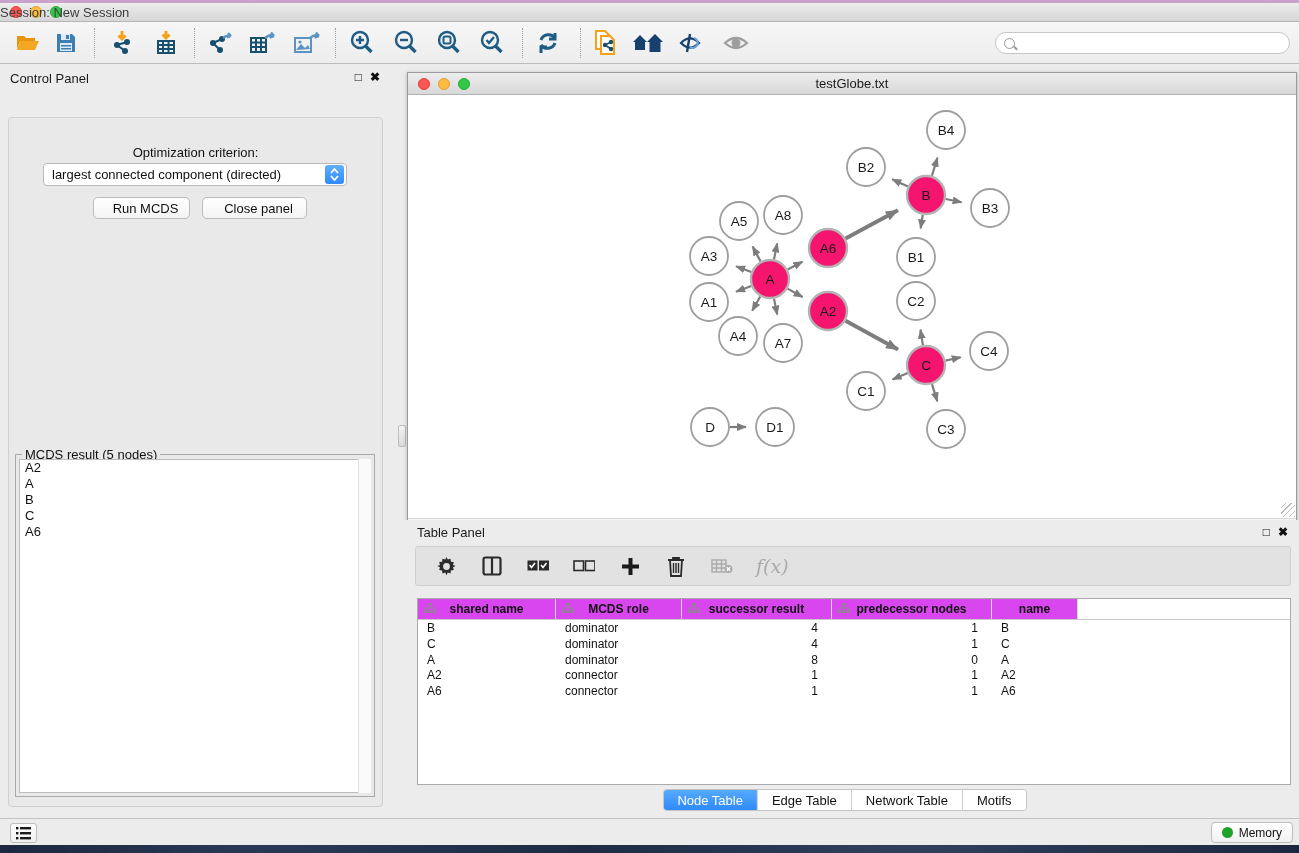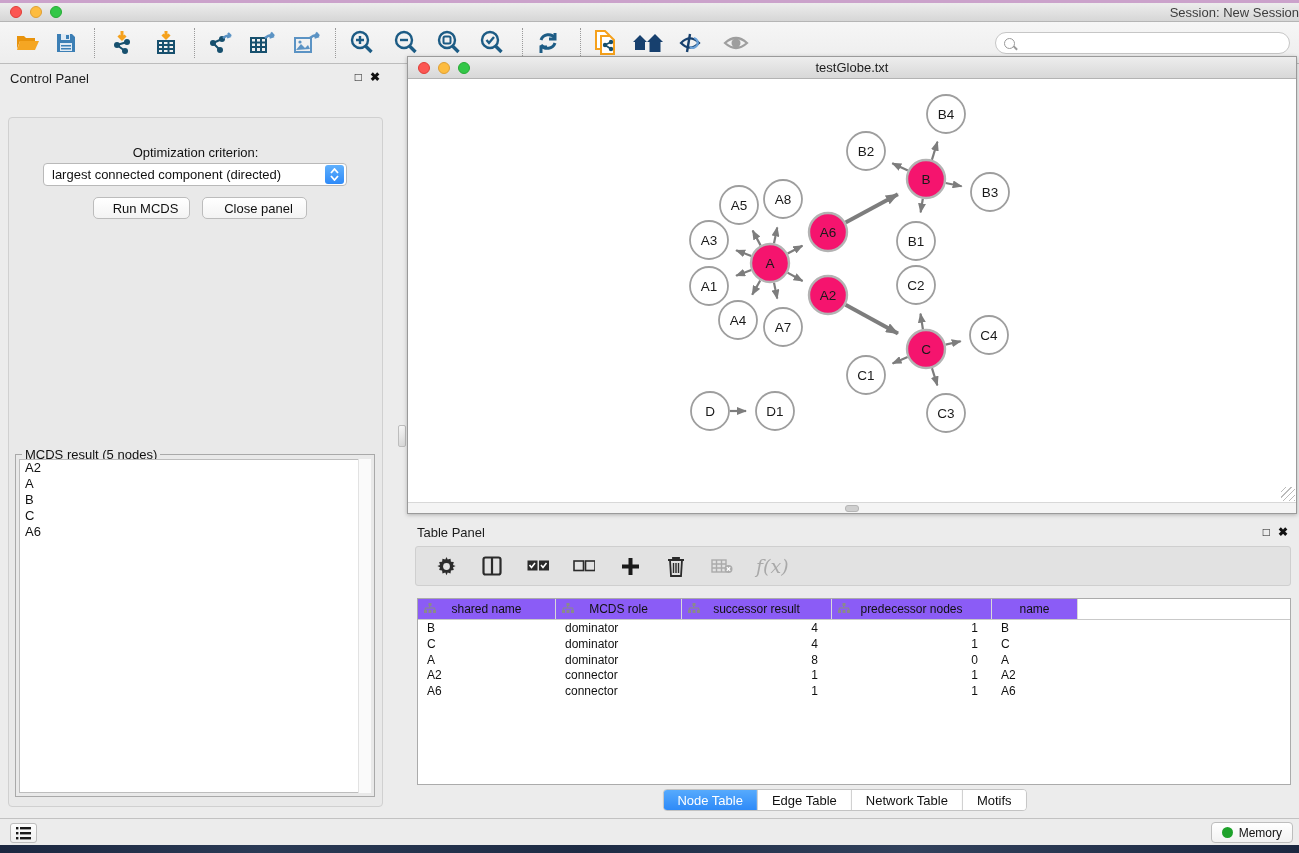--- a/index.html
+++ b/index.html
@@ -14,21 +14,21 @@
 
   
   #titlebar { left:0; top:3px; width:1299px; height:19px;
     background:linear-gradient(#ededed,#d6d6d6); border-bottom:1px solid #b5b5b5;
     display:flex; align-items:center; }
   .lights { display:flex; gap:8px; margin-left:10px; }
   .light { width:12px; height:12px; border-radius:50%; }
   .light.red { background:#fc5753; border:1px solid #df3e38; }
   .light.yellow { background:#fdbc40; border:1px solid #de9f34; }
   .light.green { background:#33c748; border:1px solid #27aa35; }
-  #titlebar .title { position:absolute; left:0; right:0; text-align:right;
+  #titlebar .title { position:absolute; left:0; right:0; text-align:left;
     font-size:13px; color:#3d3d3d; }
 
   
   #toolbar { left:0; top:22px; width:1299px; height:42px;
     background:linear-gradient(#f6f6f6,#ededed); border-bottom:1px solid #bcbcbc; }
   .tb-btn { position:absolute; top:6px; width:36px; height:30px; display:flex;
     align-items:center; justify-content:center; cursor:default; }
   .tb-sep { position:absolute; top:6px; height:30px; border-left:1px dotted #9a9a9a; }
   #search-box { position:absolute; right:9px; top:10px; width:295px; height:22px;
     background:#fff; border:1px solid #c6c6c6; border-radius:11px;
@@ -76,21 +76,21 @@
     border:1px solid #bdbdbd; font-size:13px; color:#111; overflow:hidden; }
   #mcds-list .row { padding:0 0 0 5px; line-height:16px; }
   #mcds-scroll { position:absolute; right:3px; top:4px; bottom:3px; width:13px;
     background:#fafafa; border-left:1px solid #e2e2e2; }
 
   
   #splitter-handle { left:398px; top:425px; width:8px; height:22px;
     background:linear-gradient(#f5f5f5,#d9d9d9); border:1px solid #bdbdbd; border-radius:2px; }
 
   
-  #net-window { left:407px; top:56px; width:890px; height:458px; background:#fff;
+  #net-window { left:407px; top:72px; width:890px; height:458px; background:#fff;
     border:1px solid #9a9a9a; box-shadow:0 1px 4px rgba(0,0,0,.25); }
   #net-titlebar { height:22px; background:linear-gradient(#ededed,#d8d8d8);
     border-bottom:1px solid #b3b3b3; display:flex; align-items:center; position:relative; }
   #net-titlebar .title { position:absolute; left:0; right:0; text-align:center;
     font-size:13px; color:#1c1c1c; }
   #net-canvas { position:absolute; left:0; top:23px; right:0; bottom:12px; background:#fff; }
   #net-hscroll { position:absolute; left:0; right:0; bottom:0; height:11px;
     background:#f4f4f4; border-top:1px solid #d8d8d8; }
   #net-hthumb { position:absolute; left:437px; top:2px; width:14px; height:7px;
     background:#cfcfcf; border:1px solid #b5b5b5; border-radius:3px; }
@@ -102,22 +102,22 @@
   #tp-header { position:absolute; left:27px; top:5px; font-size:13px; color:#1c1c1c; }
   #tp-toolbar { position:absolute; left:25px; right:8px; top:26px; height:40px;
     background:#e2e2e2; border:1px solid #cfcfcf; border-radius:3px;
     display:flex; align-items:center; gap:22px; padding-left:18px; }
   .tp-icon { display:flex; align-items:center; justify-content:center; width:24px; height:24px; }
   #fx-label { font-family:"DejaVu Serif", serif; font-style:italic; font-size:19px; color:#a9a9a9; }
 
   #node-table { position:absolute; left:27px; right:8px; top:78px; height:187px;
     background:#fff; border:1px solid #ababab; overflow:hidden; }
   #nt-header { display:flex; height:21px; border-bottom:1px solid #c9c9c9; }
-  .nt-hcell { background:#8b5cf6; border-right:1px solid #d8d8d8; position:relative;
-    display:flex; align-items:center; justify-content:center; font-size:12px; color:#111; }
+  .nt-hcell { background:#d946ef; border-right:1px solid #d8d8d8; position:relative;
+    display:flex; align-items:center; justify-content:center; font-size:12px; color:#111;font-weight:bold; }
   .nt-hcell .tree-ico { position:absolute; left:6px; top:4px; }
   .nt-row { display:flex; height:15.8px; font-size:12px; color:#111; }
   .nt-cell { overflow:hidden; white-space:nowrap; padding-top:1px; }
   .al { padding-left:9px; text-align:left; }
   .ar { padding-right:14px; text-align:right; }
 
   #tp-tabs { left:50%; transform:translateX(-50%); bottom:7px; }
 
   
   #statusbar { left:0; top:818px; width:1299px; height:27px; background:#ececec;

